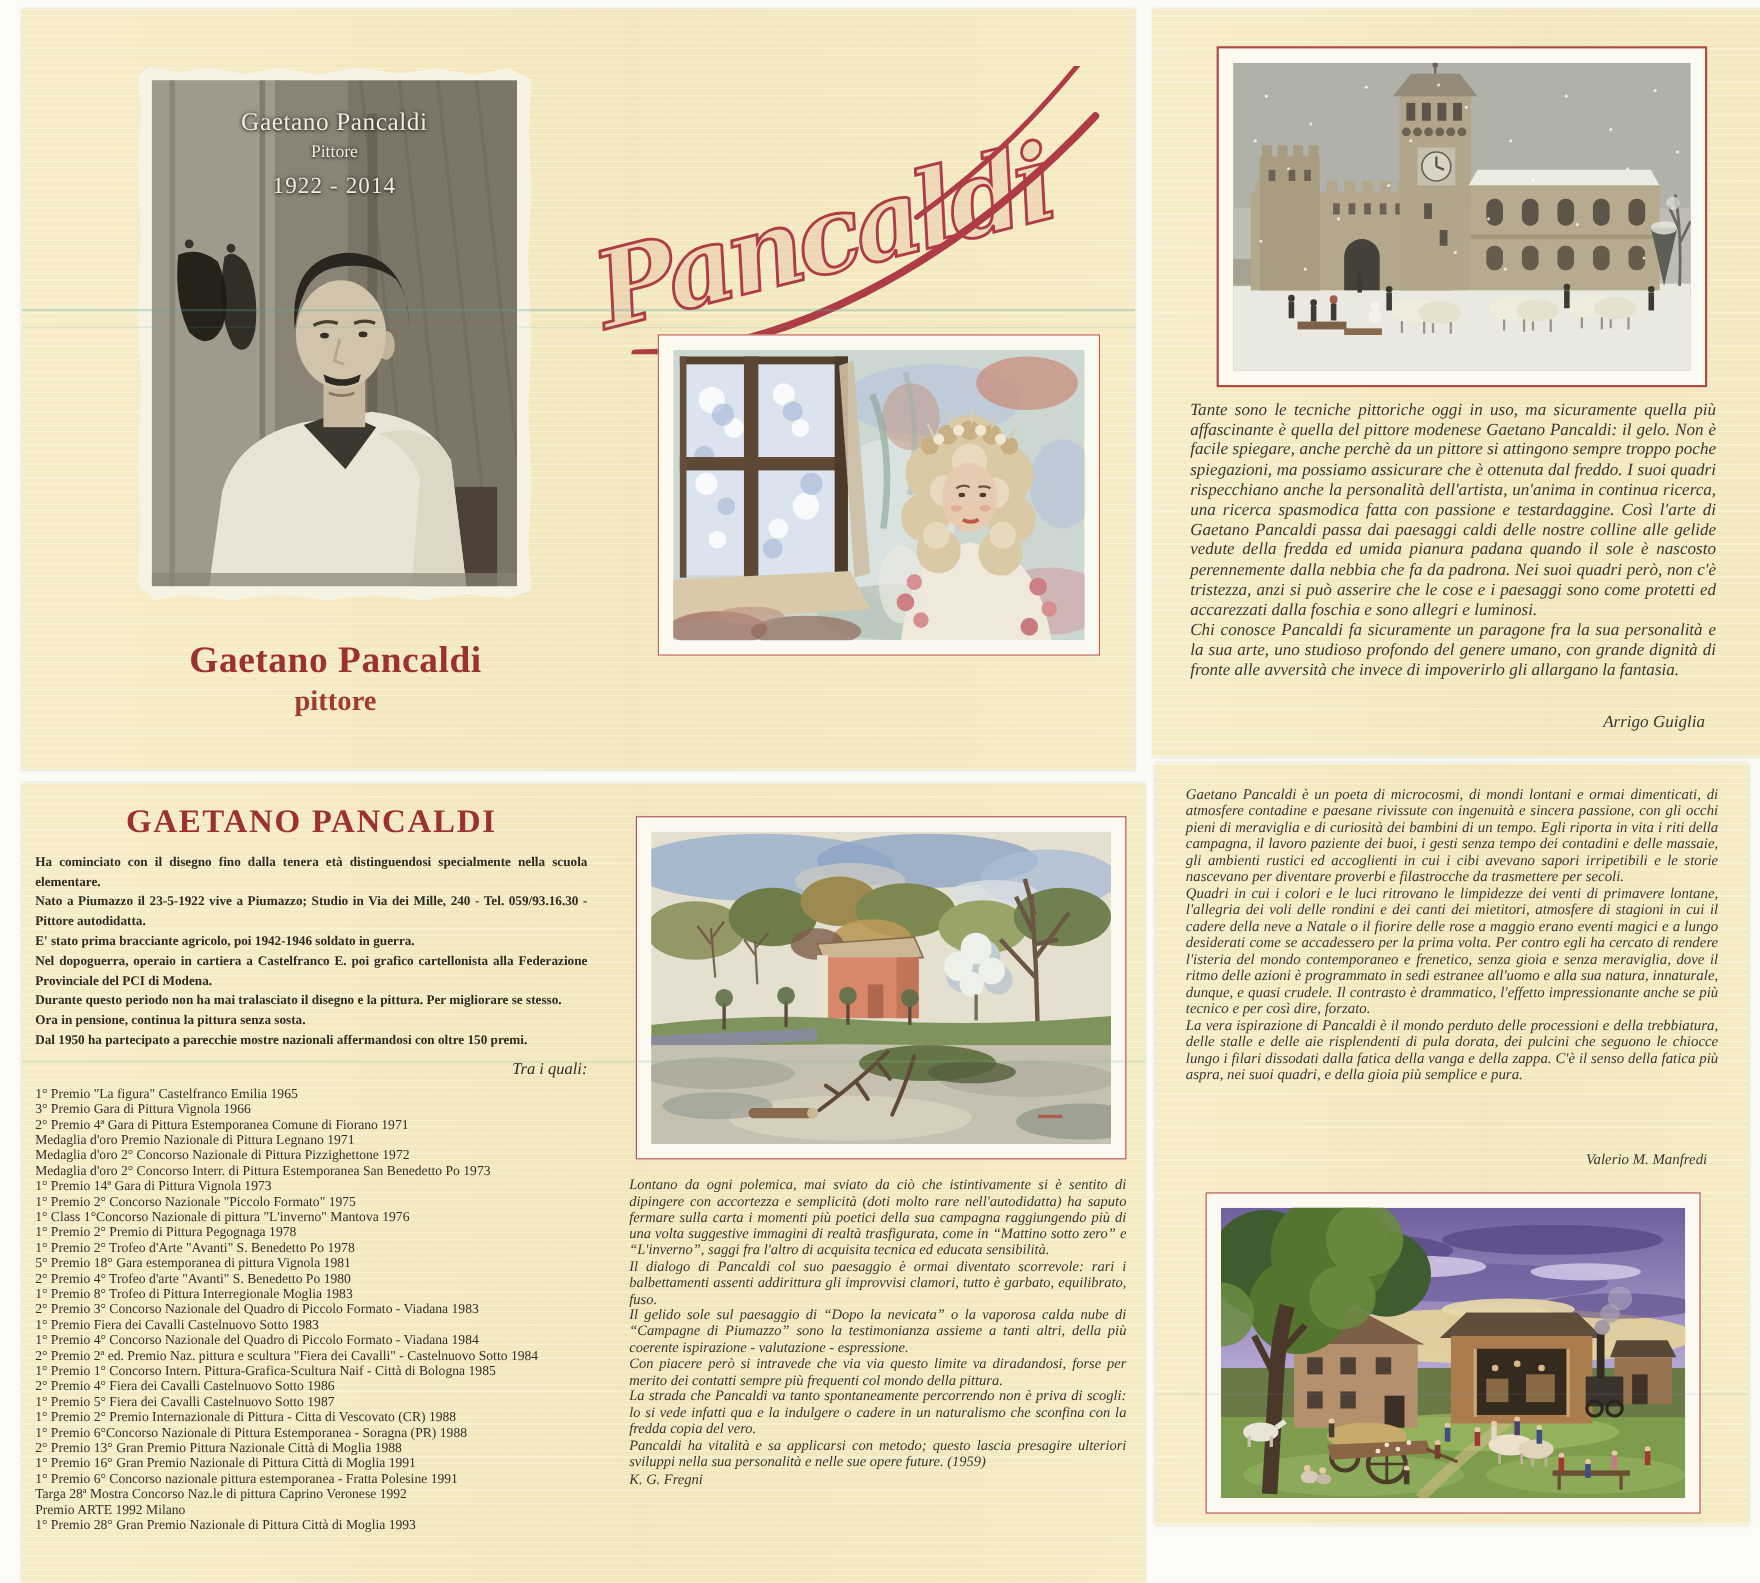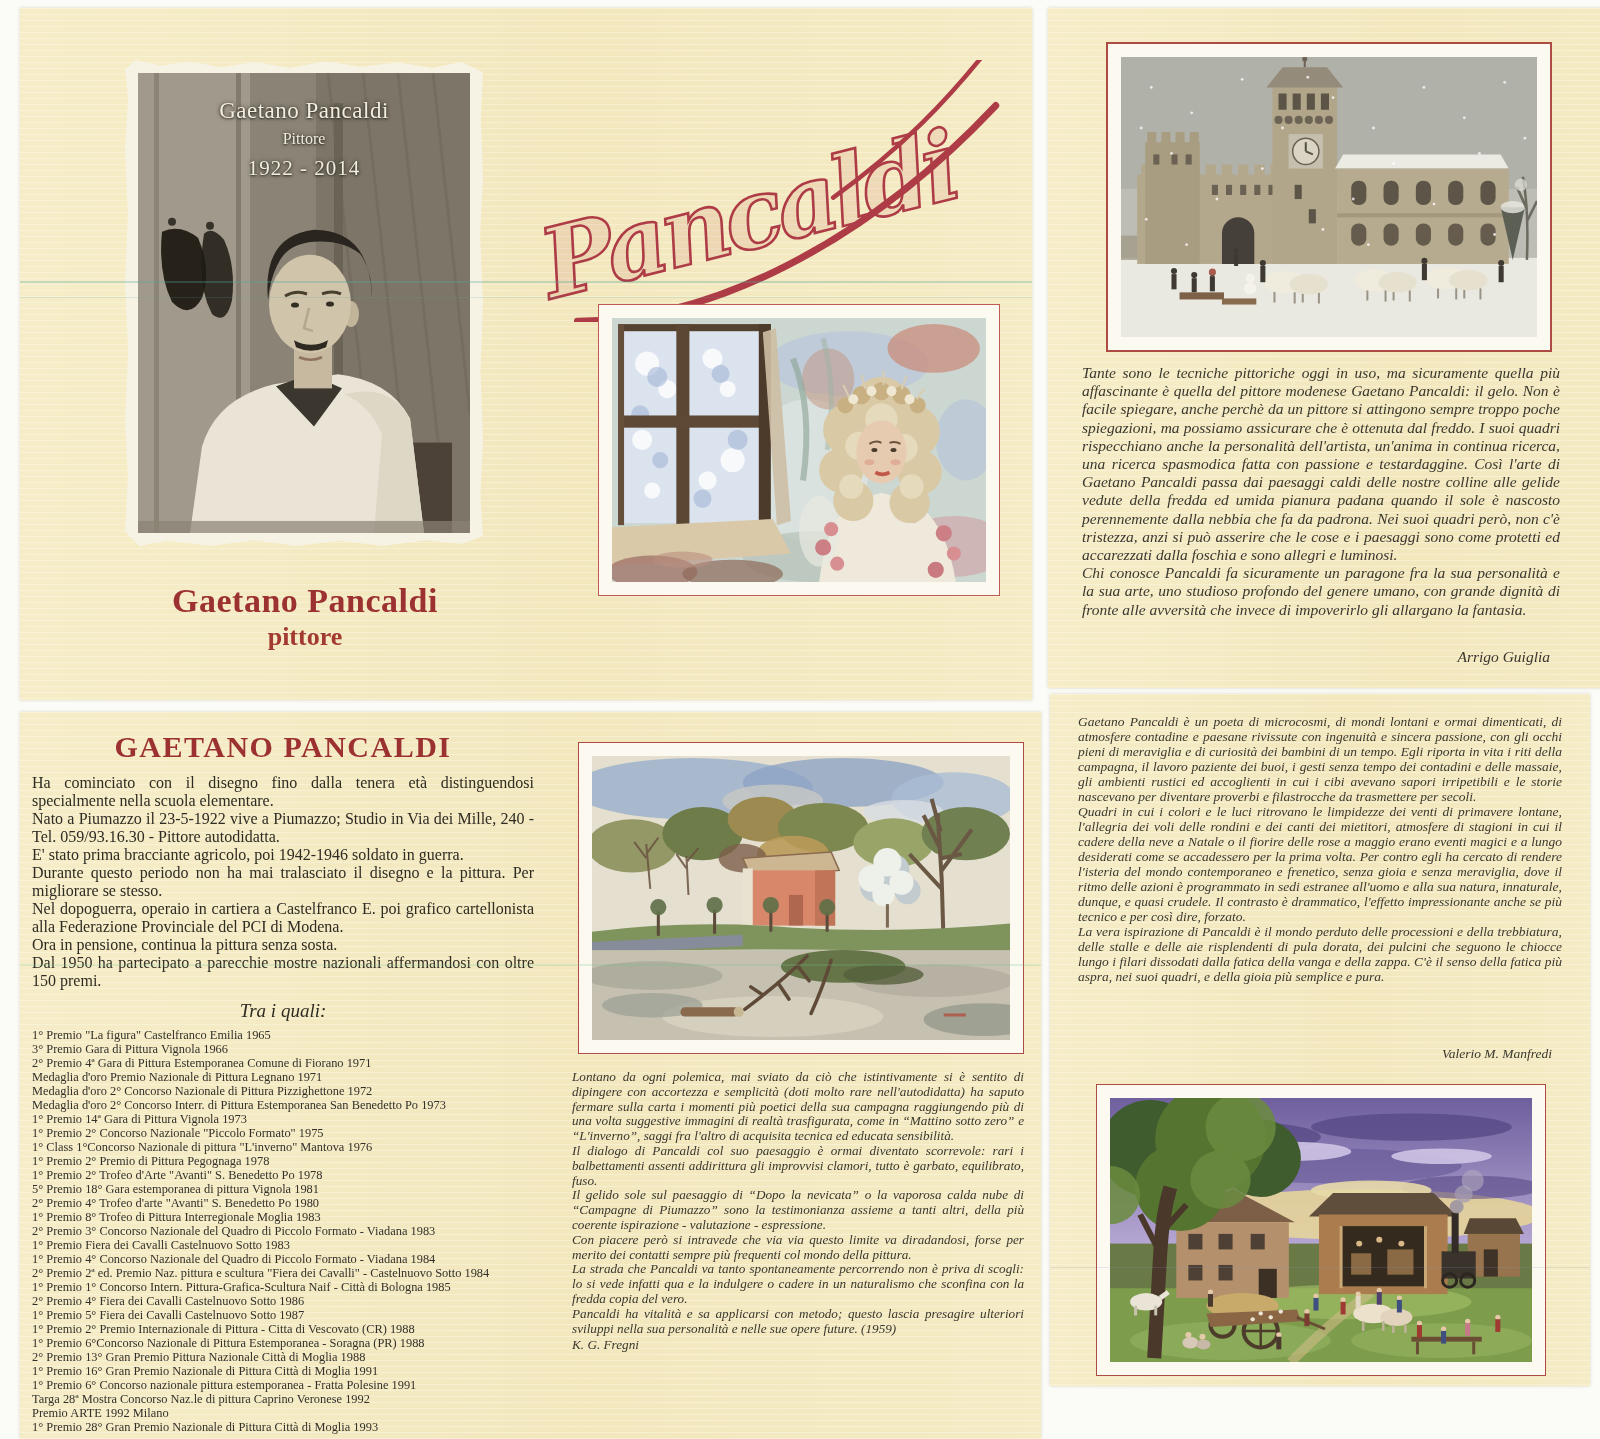--- a/index.html
+++ b/index.html
@@ -36,22 +36,22 @@
   .artist-name{font-size:34px;font-weight:bold;color:#9c3131;letter-spacing:.5px;}
   .artist-role{font-size:26px;font-weight:bold;color:#a23a31;margin-top:2px;}
   .artist-address{font-size:16.5px;color:#2e2b23;margin-top:10px;letter-spacing:.2px;}
 
   .tr-text{position:absolute;left:34px;top:356px;width:478px;font-style:italic;
     font-size:15.5px;line-height:18.2px;color:#3a372e;text-align:justify;}
   .sig-right{text-align:right;font-style:italic;margin-top:5px;padding-right:10px;}
 
   .bl-left{position:absolute;left:12px;top:18px;width:502px;}
   .bl-title{text-align:center;font-size:30px;font-weight:bold;color:#9c3131;letter-spacing:1.5px;}
-  .bl-bio{margin-top:10px;font-size:16px;line-height:18px;color:#2e2b23;text-align:justify;}
-  .bl-tra{text-align:center;font-style:italic;font-size:19px;color:#2e2b23;margin:10px 0 6px 0;}
+  .bl-bio{margin-top:10px;font-size:12px;line-height:18px;color:#2e2b23;text-align:justify;font-weight:bold;}
+  .bl-tra{text-align:right;font-style:italic;font-size:15px;color:#2e2b23;margin:10px 0 6px 0;}
   .awards{font-size:12.4px;line-height:14px;color:#33302a;}
   .award-line{white-space:nowrap;}
 
   .bl-right{position:absolute;left:552px;top:30px;width:455px;}
   .bl-right .frame{position:relative;width:446px;height:312px;margin-left:6px;border-width:1.5px;}
   .essay{margin-top:16px;width:452px;font-style:italic;font-size:13.2px;line-height:14.8px;
     color:#3a372e;text-align:justify;}
 
   .br-text{position:absolute;left:28px;top:20px;width:484px;font-style:italic;
     font-size:13.5px;line-height:15px;color:#3a372e;text-align:justify;}
@@ -396,22 +396,22 @@
   </div>
 
   <div class="panel panel-bl">
 
     <div class="bl-left">
       <div class="bl-title">GAETANO PANCALDI</div>
       <div class="bl-bio">
           <div class="para">Ha cominciato con il disegno fino dalla tenera età distinguendosi specialmente nella scuola elementare.</div>
           <div class="para">Nato a Piumazzo il 23-5-1922 vive a Piumazzo; Studio in Via dei Mille, 240 - Tel. 059/93.16.30 - Pittore autodidatta.</div>
           <div class="para">E' stato prima bracciante agricolo, poi 1942-1946 soldato in guerra.</div>
+          <div class="para">Nel dopoguerra, operaio in cartiera a Castelfranco E. poi grafico cartellonista alla Federazione Provinciale del PCI di Modena.</div>
           <div class="para">Durante questo periodo non ha mai tralasciato il disegno e la pittura. Per migliorare se stesso.</div>
-          <div class="para">Nel dopoguerra, operaio in cartiera a Castelfranco E. poi grafico cartellonista alla Federazione Provinciale del PCI di Modena.</div>
           <div class="para">Ora in pensione, continua la pittura senza sosta.</div>
           <div class="para">Dal 1950 ha partecipato a parecchie mostre nazionali affermandosi con oltre 150 premi.</div>
         </div>
       <div class="bl-tra">Tra i quali:</div>
       <div class="awards">
           <div class="award-line">1° Premio "La figura" Castelfranco Emilia 1965</div>
           <div class="award-line">3° Premio Gara di Pittura Vignola 1966</div>
           <div class="award-line">2° Premio 4ª Gara di Pittura Estemporanea Comune di Fiorano 1971</div>
           <div class="award-line">Medaglia d'oro Premio Nazionale di Pittura Legnano 1971</div>
           <div class="award-line">Medaglia d'oro 2° Concorso Nazionale di Pittura Pizzighettone 1972</div>

